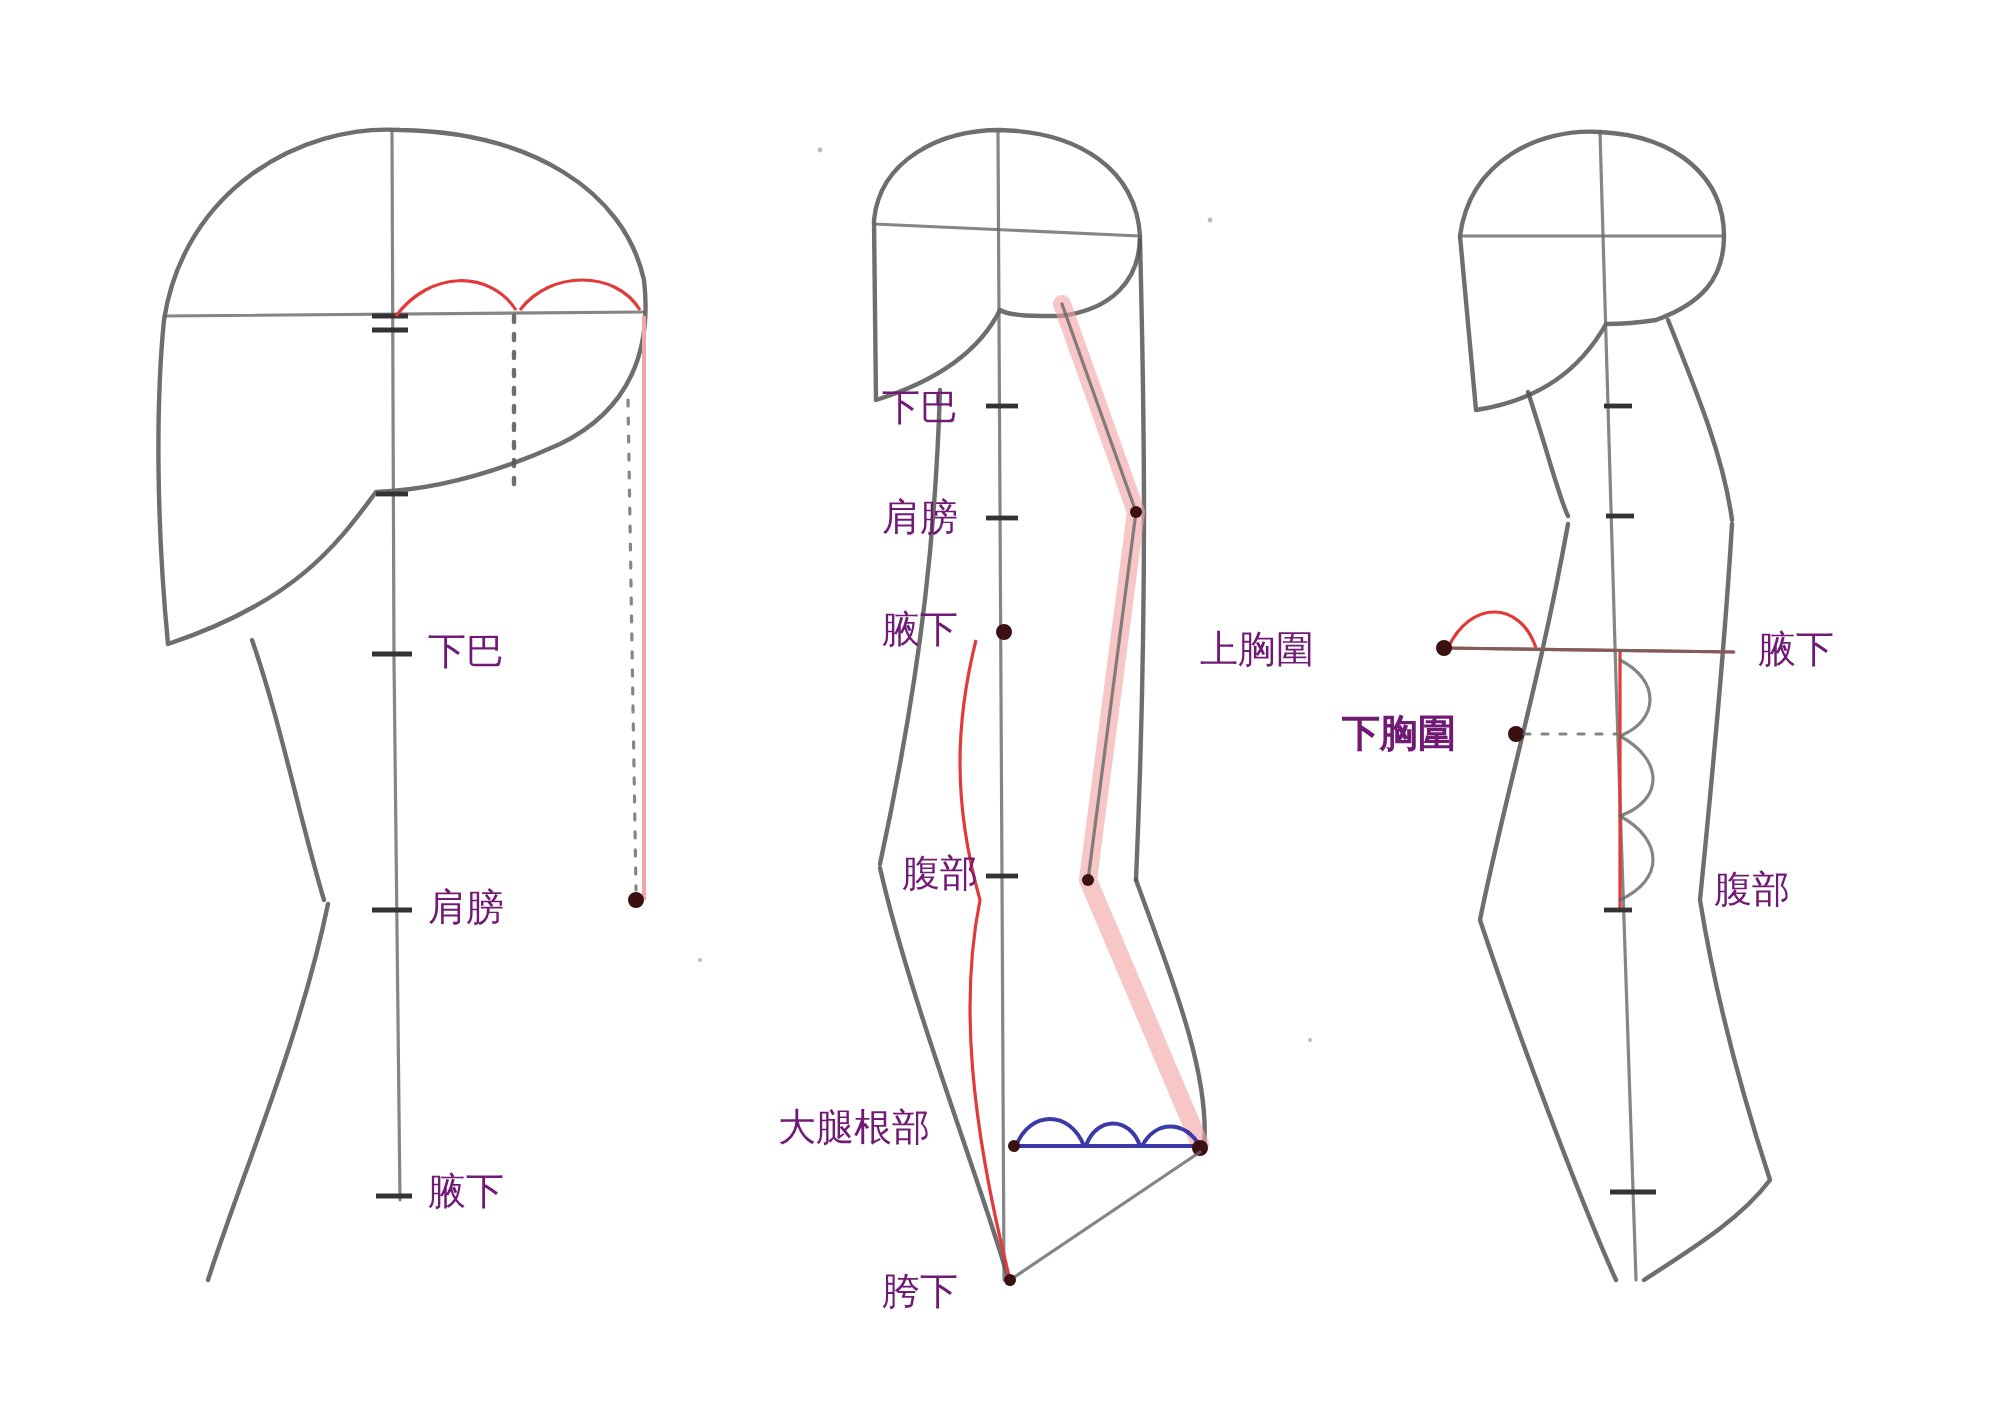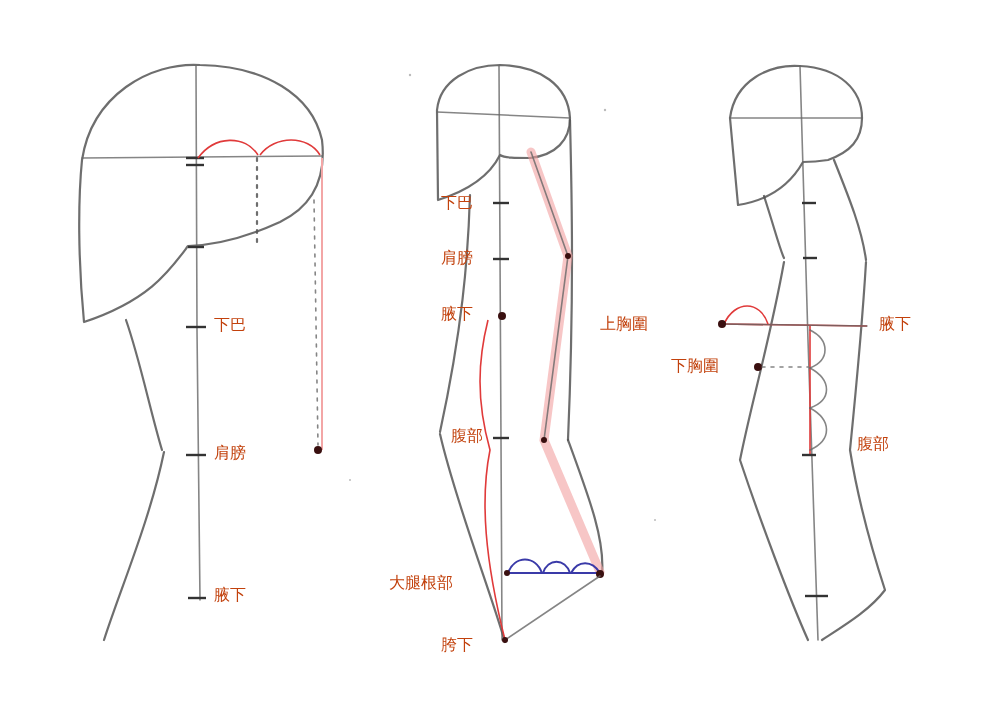--- a/index.html
+++ b/index.html
@@ -8,21 +8,21 @@
   #canvas { position:absolute; left:0; top:0; width:1000px; height:707px; }
   .sketch { fill:none; stroke:#555; stroke-width:2.2; stroke-linecap:round; stroke-linejoin:round; opacity:0.85; }
   .sketch-thin { fill:none; stroke:#666; stroke-width:1.6; stroke-linecap:round; opacity:0.8; }
   .dash { stroke-dasharray:3 6; }
   .red { fill:none; stroke:#e03a3a; stroke-width:1.6; }
   .pink { fill:none; stroke:#f3a6a6; stroke-width:2; }
   .pink-band { fill:none; stroke:#f2a0a0; stroke-width:9; opacity:0.6; stroke-linecap:round; }
   .blue { fill:none; stroke:#3a3aa8; stroke-width:2; }
   .tick { stroke:#333; stroke-width:2.4; }
   .dot { fill:#3a1010; }
-  .label { position:absolute; color:#c2410c; font-size:16px; line-height:1; white-space:nowrap;
+  .label { position:absolute; color:#701a75; font-size:19px; line-height:1; white-space:nowrap;
            font-family:"DejaVu Sans", sans-serif; }
 </style>
 </head>
 <body>
 
 <svg id="canvas" viewBox="0 0 1000 707" xmlns="http://www.w3.org/2000/svg">
 
   <g>
 
     <path class="sketch" d="M84,322 C78,260 78,200 82,160 C92,95 150,62 200,65 C265,66 312,95 322,140 C326,175 315,205 280,222 C245,238 215,245 188,246 C170,270 150,300 84,322 Z"></path>
@@ -127,22 +127,22 @@
   <span class="label" style="left:214px;top:317px;">下巴</span>
   <span class="label" style="left:214px;top:445px;">肩膀</span>
   <span class="label" style="left:214px;top:587px;">腋下</span>
 </div>
 
 <div>
   <span class="label" style="left:441px;top:195px;">下巴</span>
   <span class="label" style="left:441px;top:250px;">肩膀</span>
   <span class="label" style="left:441px;top:306px;">腋下</span>
   <span class="label" style="left:451px;top:428px;">腹部</span>
-  <span class="label" style="left:389px;top:575px;">大腿根部</span>
+  <span class="label" style="left:389px;top:555px;">大腿根部</span>
   <span class="label" style="left:441px;top:637px;text-align:right;">胯下</span>
 </div>
 
 <div>
   <span class="label" style="left:600px;top:316px;">上胸圍</span>
-  <span class="label" style="left:671px;top:358px;">下胸圍</span>
+  <span class="label" style="left:671px;top:358px;font-weight:bold;">下胸圍</span>
   <span class="label" style="left:879px;top:316px;">腋下</span>
   <span class="label" style="left:857px;top:436px;">腹部</span>
 </div>
 
 </body></html>

